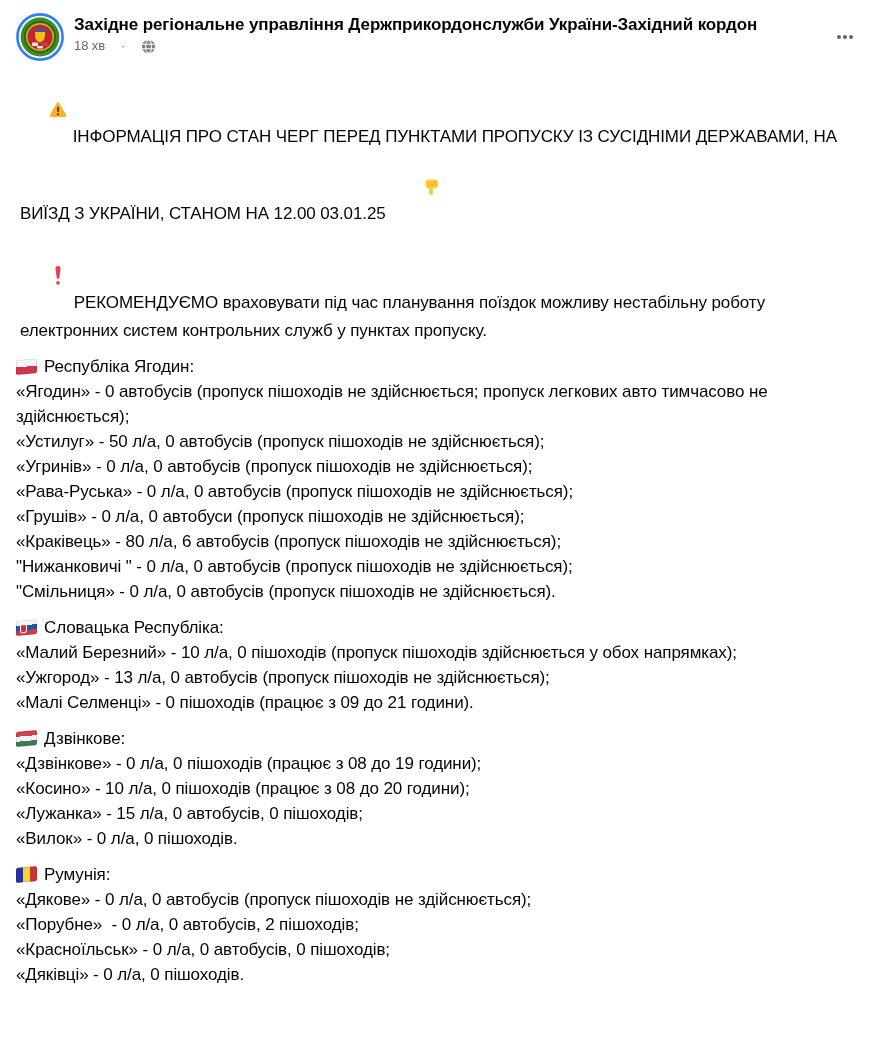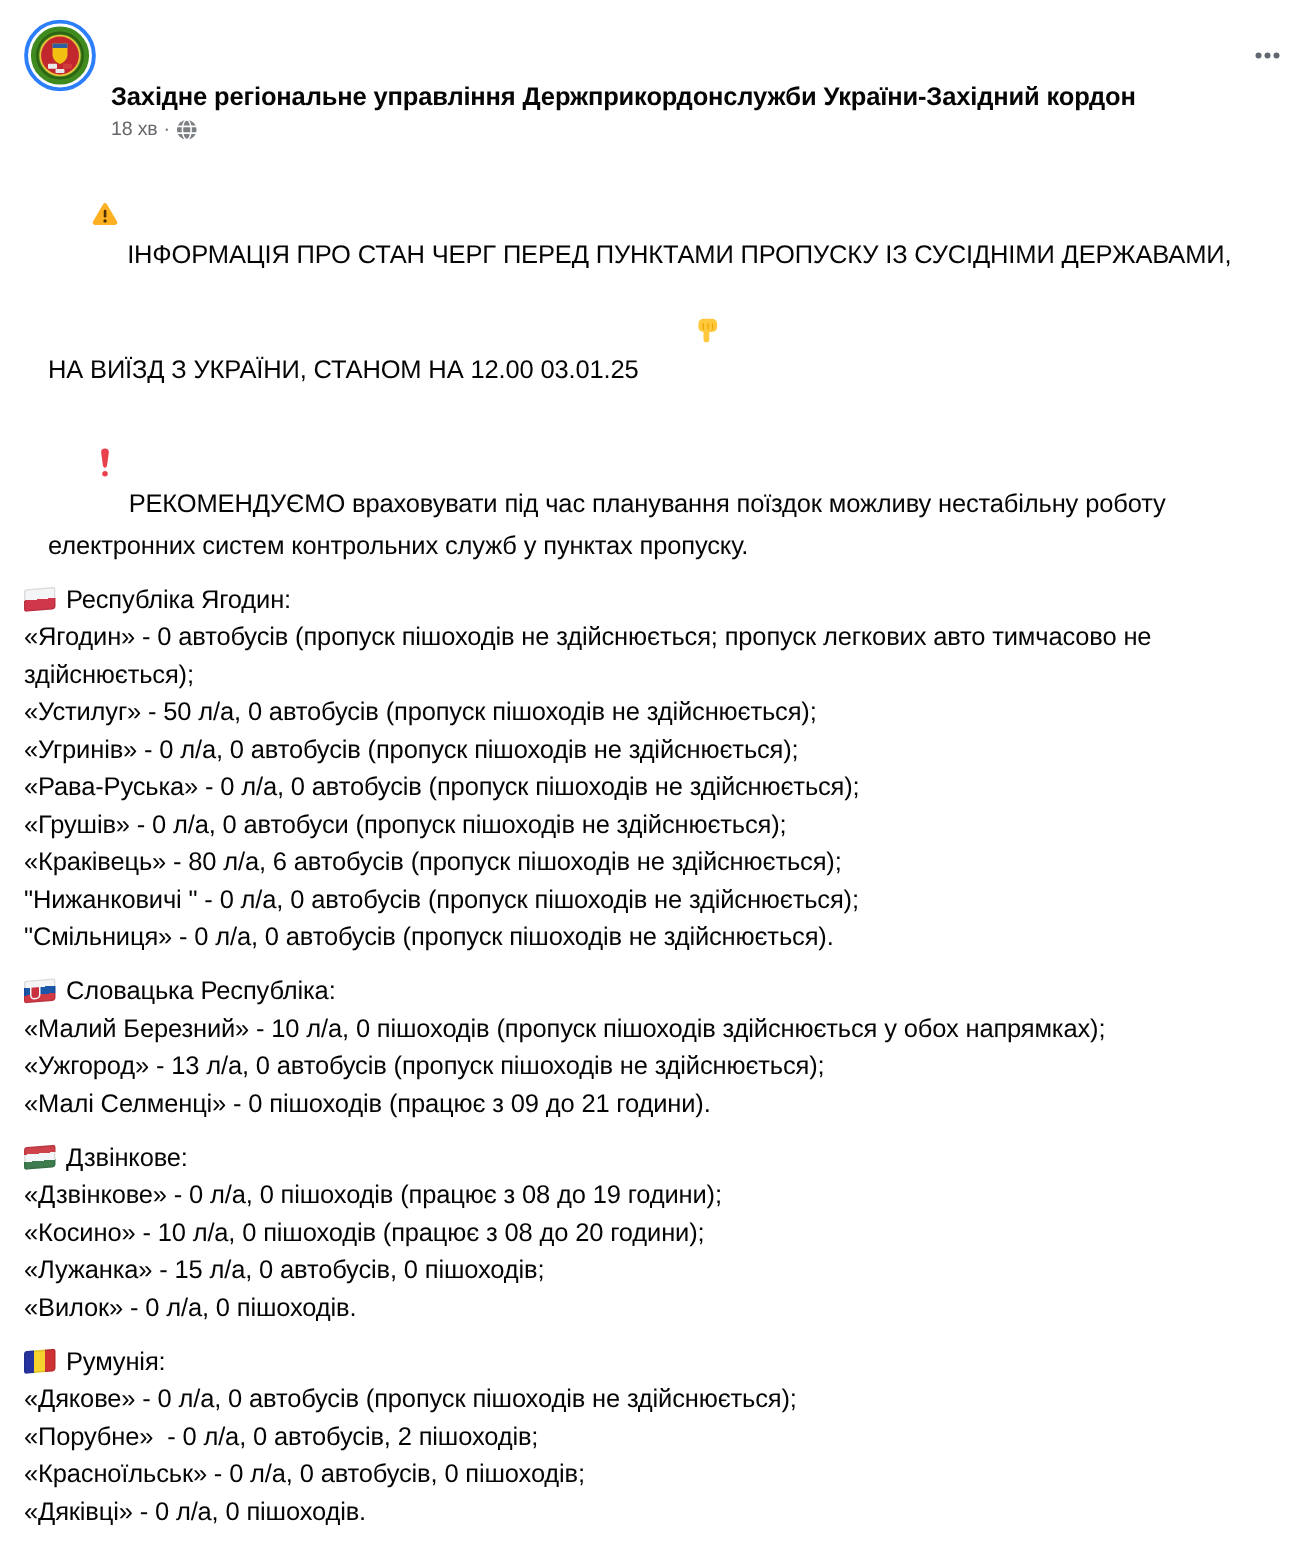--- a/index.html
+++ b/index.html
@@ -4,29 +4,29 @@
 <style>
   html,body{margin:0;padding:0;background:#fff;}
   body{
     width:875px;height:1041px;overflow:hidden;
     font-family:"Liberation Sans","DejaVu Sans",sans-serif;
     color:#050505;letter-spacing:-0.1px;
   }
   
   .header{display:flex;align-items:flex-start;padding:13px 16px 6px;}
   .avatar{width:48px;height:48px;flex:0 0 48px;border-radius:50%;cursor:pointer;}
-  .hmeta{margin-left:10px;flex:1;min-width:0;padding-top:1px;margin-top:40px;}
+  .hmeta{margin-left:10px;flex:1;min-width:0;padding-top:1px;}
   .page-name{font-size:17px;font-weight:700;line-height:21px;color:#050505;cursor:pointer;}
-  .sub{display:flex;margin-top:3px;font-size:13px;color:#65676B;line-height:16px;}
+  .sub{display:flex;margin-top:3px;font-size:13px;color:#65676B;line-height:16px;gap:12px;}
   .sub .sep{margin:0 4px;}
   .sub .globe{display:inline-flex;align-items:center;}
   .more{flex:0 0 auto;padding:8px 4px;margin-top:6px;cursor:pointer;border-radius:50%;}
   
   .post{padding:8px 16px 0;font-size:17px;line-height:25px;}
-  .para{margin:0 16px 11px;white-space:pre-wrap;}
+  .para{margin:0 4px 11px;white-space:pre-wrap;}
   .section{margin:0 0 11px;}
   .line{white-space:pre-wrap;}
   .inline-icon{display:inline-block;vertical-align:-3px;margin-right:5px;}
   .inline-icon.trail{margin-right:0;margin-left:3px;}
   
   .flag{display:inline-block;width:21px;height:15px;border-radius:2px;margin-right:7px;
         vertical-align:-2px;transform:skewY(-5deg);position:relative;
         box-shadow:inset 0 0 0 1px rgba(0,0,0,.10);}
   .flag-poland{background:linear-gradient(to bottom,#f4f5f6 50%,#D1374A 50%);}
   .flag-slovakia{background:linear-gradient(to bottom,#f4f5f6 33%,#1C56A8 33% 66%,#D13A44 66%);}

